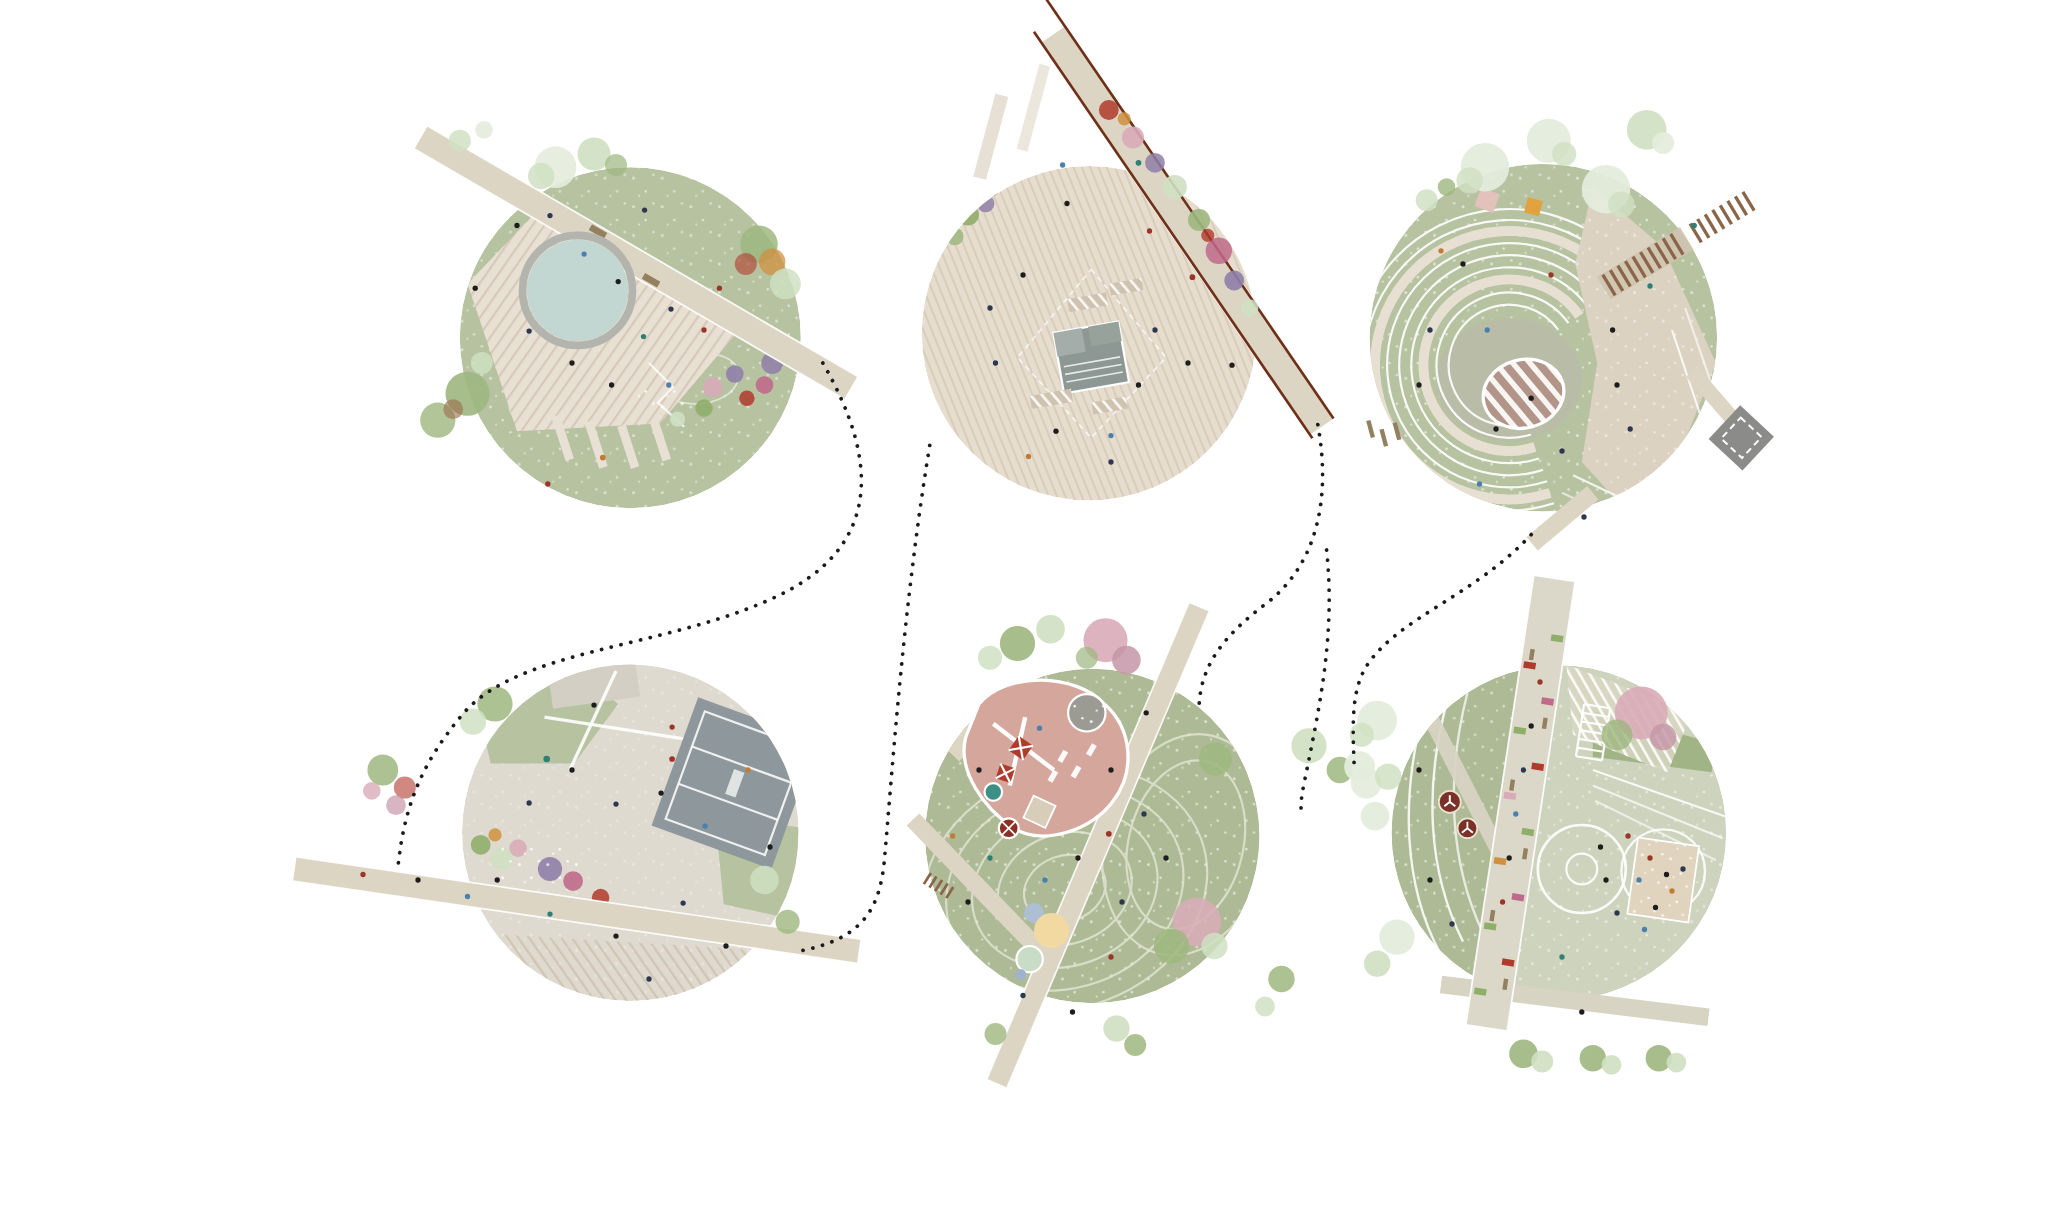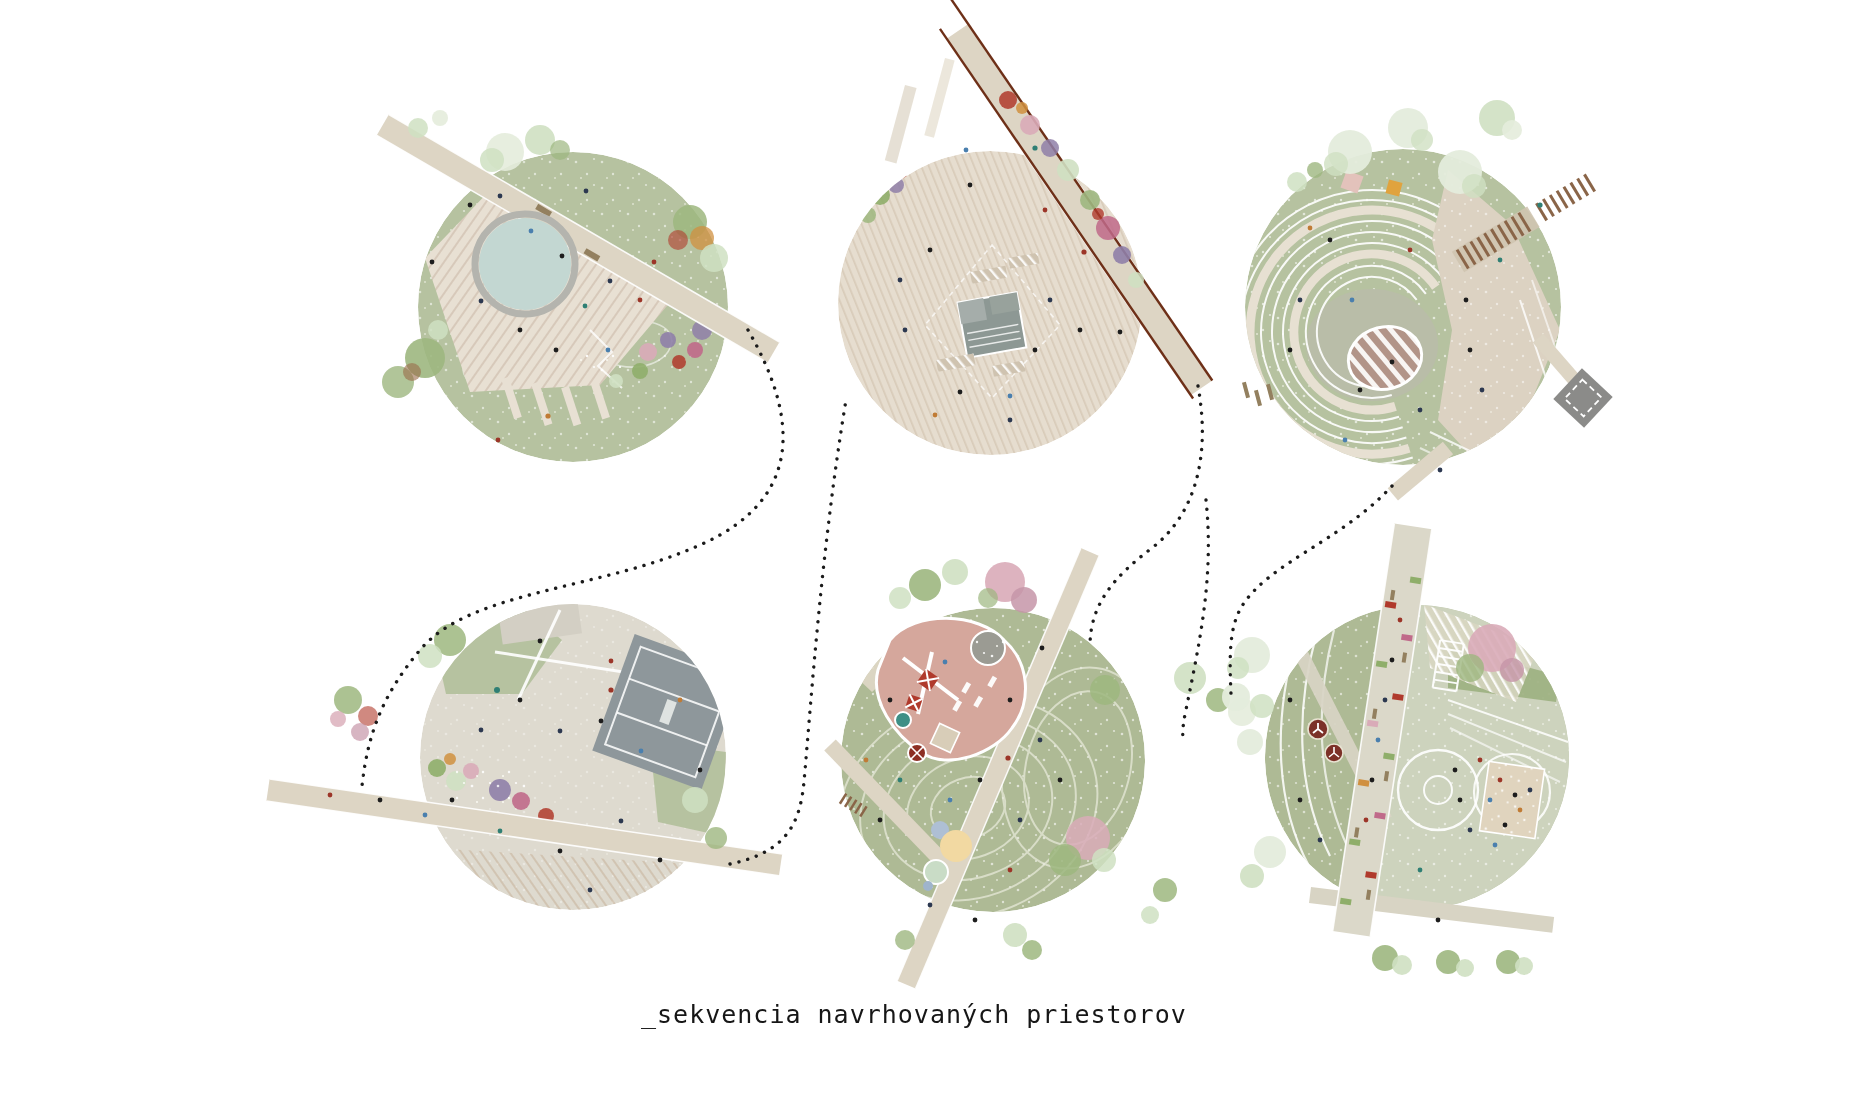--- a/index.html
+++ b/index.html
@@ -684,14 +684,13 @@
 
 <g fill="none" class="s-dot" stroke-width="3.4" stroke-linecap="round" stroke-dasharray="0.1 9">
   <path d="M748,330 C800,420 802,500 700,545 C600,590 470,590 420,650 C385,692 368,730 362,786"></path>
   <path d="M730,864 C788,852 800,822 804,782 C812,690 822,545 846,400"></path>
   <path d="M1198,386 C1210,452 1198,512 1152,548 C1112,578 1090,606 1090,646"></path>
   <path d="M1392,486 C1340,542 1270,562 1242,606 C1230,626 1229,650 1231,694"></path>
   <path d="M1206,500 C1214,575 1200,640 1188,700 C1184,719 1182,728 1183,740"></path>
 </g>
 </svg>
 
-<div class="caption">_sekvencia navrhovaných priestorov</div>
 </div>
 
 </body></html>

